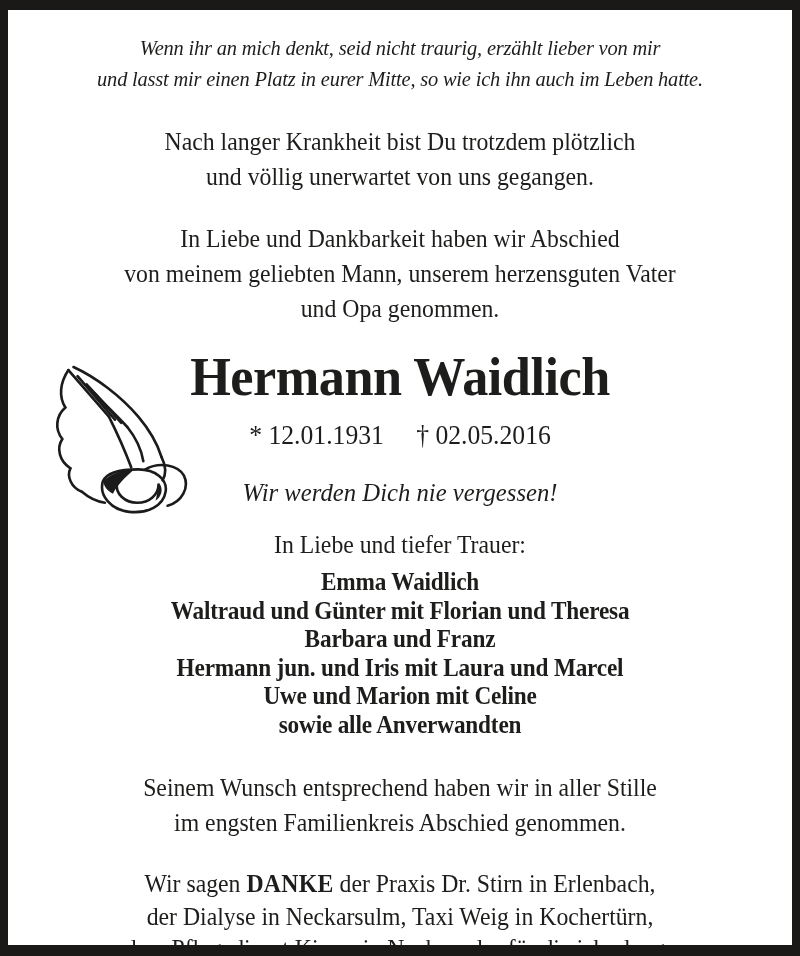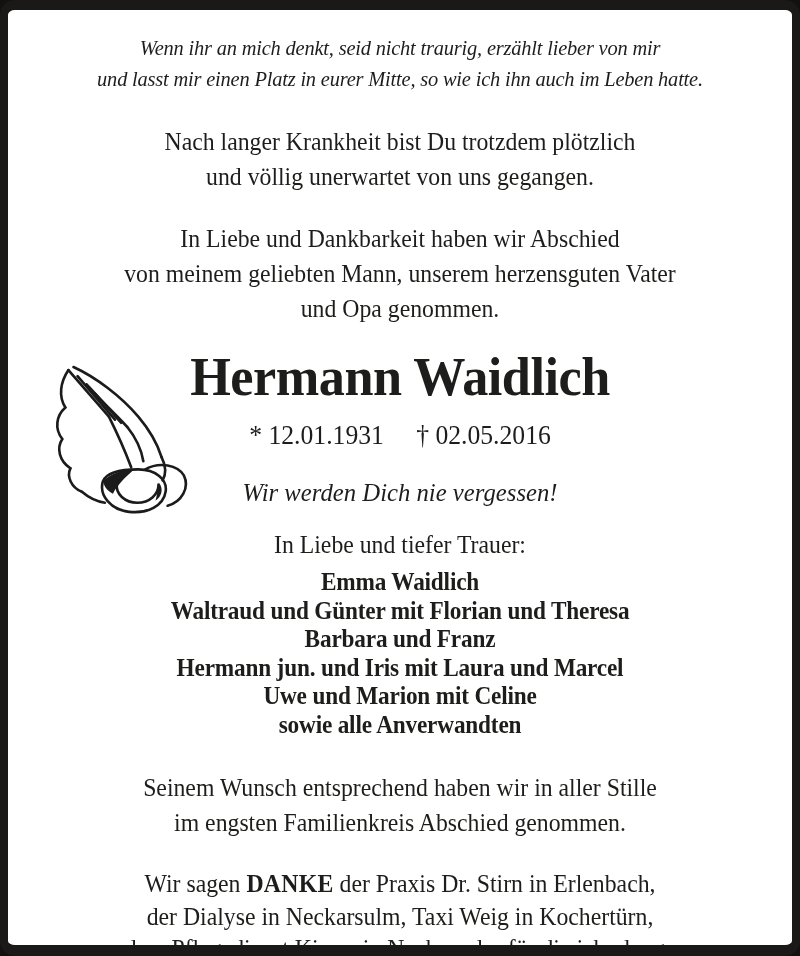--- a/index.html
+++ b/index.html
@@ -10,21 +10,20 @@
     color: #1d1d1b;
   }
   .frame {
     width: 800px; height: 956px;
     background: #ffffff;
     border-style: solid;
     border-color: #1a1918;
     border-width: 10px 8px 11px 8px;
     position: relative;
     overflow: hidden;
-    border-radius: 15px;
   }
   .content {
     position: relative;
     width: 100%; height: 100%;
     text-align: center;
   }
   .line { white-space: nowrap; }
   .condensed { transform: scaleX(0.95); transform-origin: 50% 0; }
 
   .epigraph {

